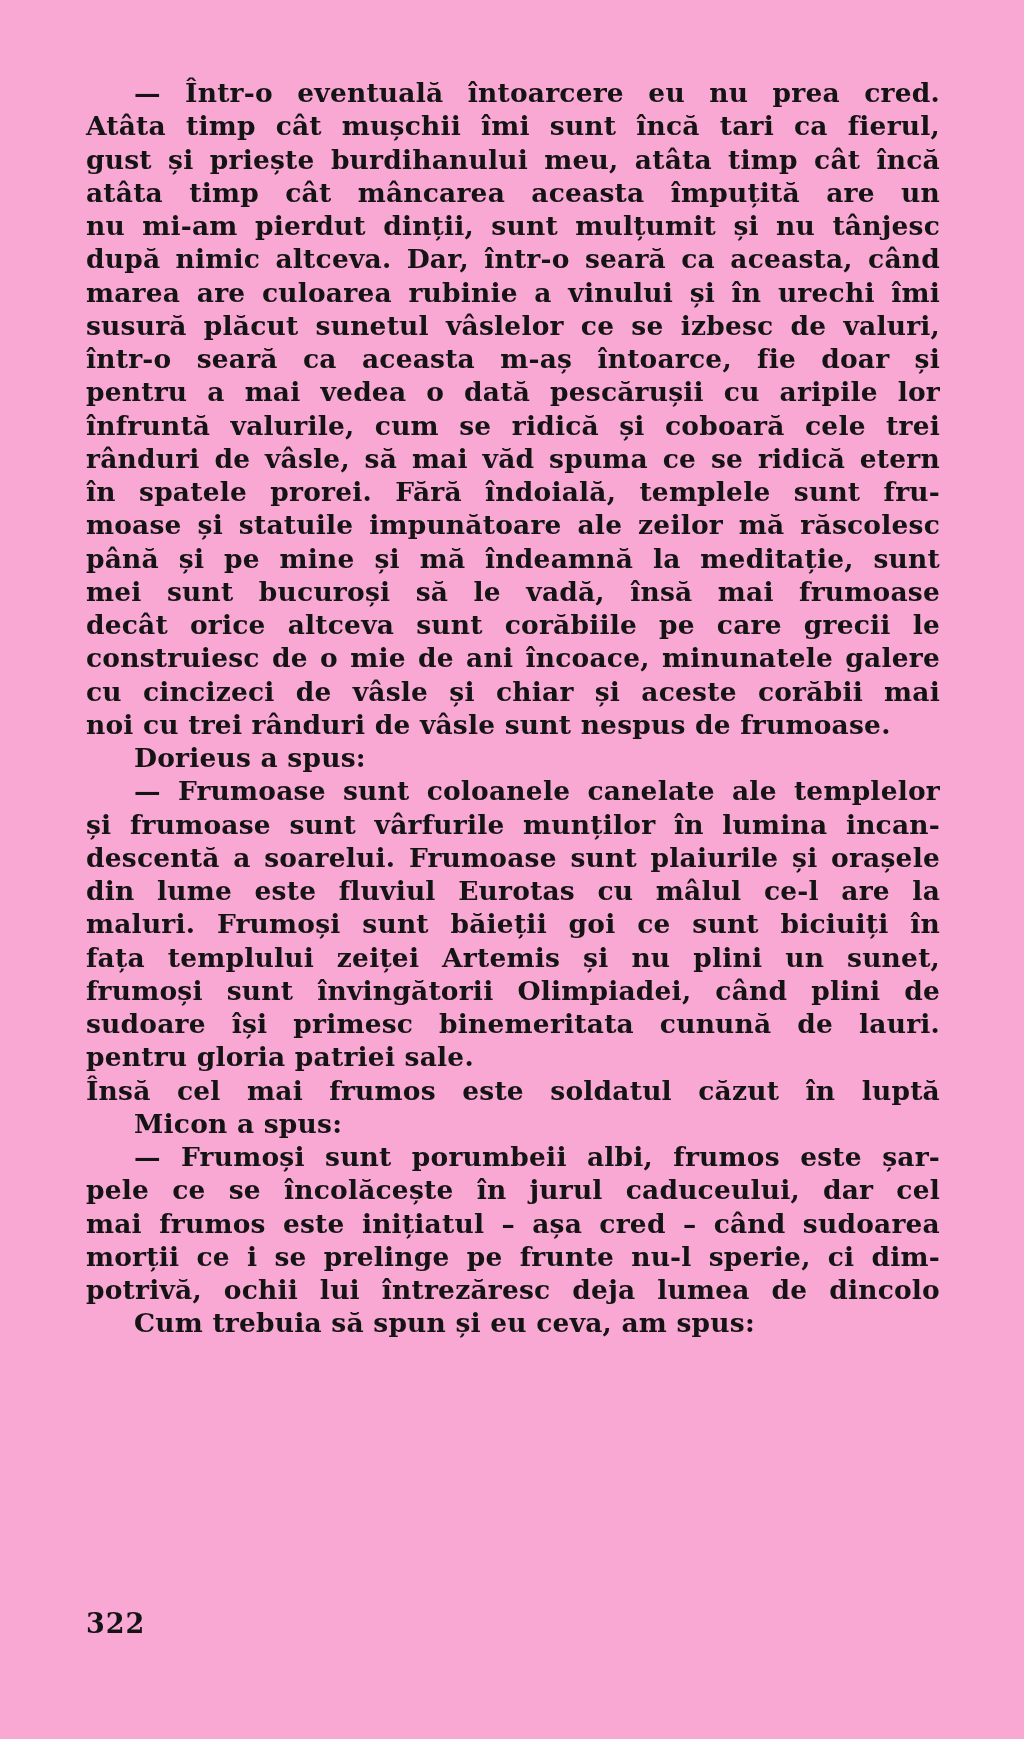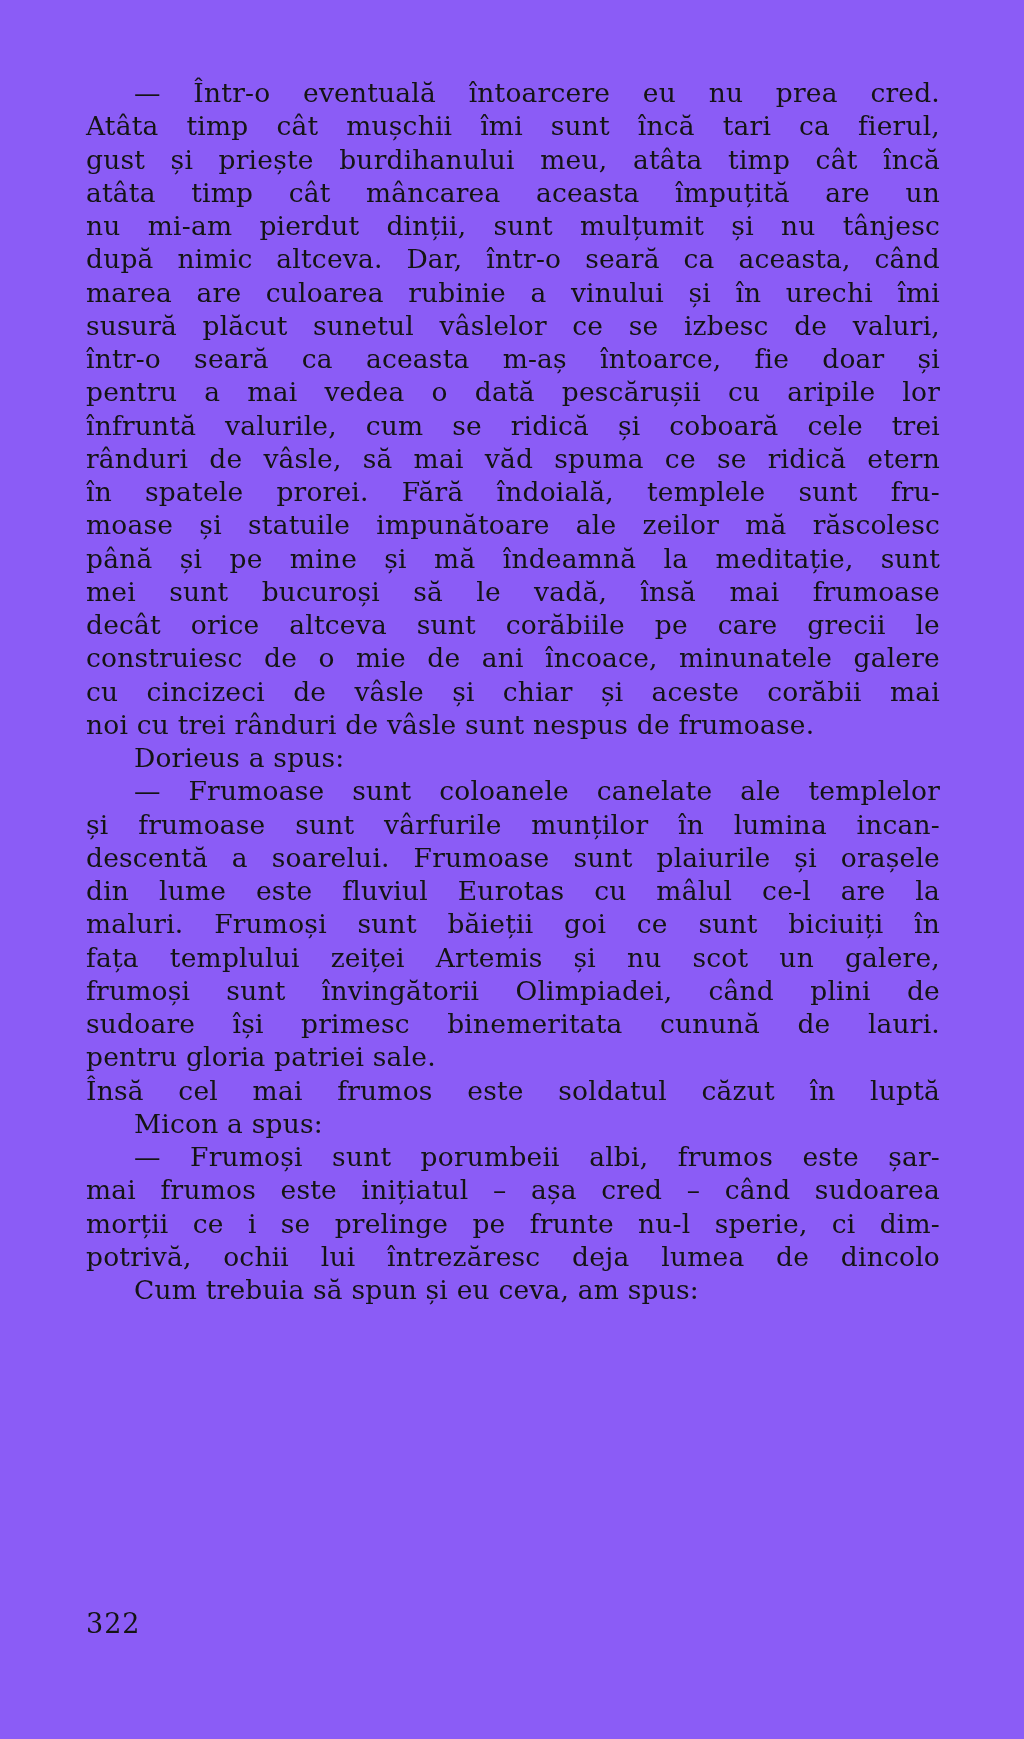--- a/index.html
+++ b/index.html
@@ -11,21 +11,22 @@
     width: 1024px;
     height: 1739px;
     position: relative;
     font-family: "DejaVu Serif", "Liberation Serif", serif;
     color: #141414;
     overflow: hidden;
   }
   .page {
     position: absolute;
     inset: 0;
-    background: #8b5cf6;
+    background: #f9a8d4;
+    font-weight: bold;
   }
   .text-block {
     position: absolute;
     left: 86px;
     top: 76px;
     width: 854px;
     font-size: 26.5px;
     line-height: 33.25px;
     letter-spacing: 0.2px;
   }
@@ -83,31 +84,32 @@
       </div>
       <div class="paragraph">
         <div class="line first last">Dorieus a spus:</div>
       </div>
       <div class="paragraph">
         <div class="line first">— Frumoase sunt coloanele canelate ale templelor</div>
         <div class="line">și frumoase sunt vârfurile munților în lumina incan-</div>
         <div class="line">descentă a soarelui. Frumoase sunt plaiurile și orașele</div>
         <div class="line">din lume este fluviul Eurotas cu mâlul ce-l are la</div>
         <div class="line">maluri. Frumoși sunt băieții goi ce sunt biciuiți în</div>
-        <div class="line">fața templului zeiței Artemis și nu scot un galere,</div>
+        <div class="line">fața templului zeiței Artemis și nu plini un sunet,</div>
         <div class="line">frumoși sunt învingătorii Olimpiadei, când plini de</div>
         <div class="line">sudoare își primesc binemeritata cunună de lauri.</div>
         <div class="line last">pentru gloria patriei sale.</div>
         <div class="line">Însă cel mai frumos este soldatul căzut în luptă</div>
       </div>
       <div class="paragraph">
         <div class="line first last">Micon a spus:</div>
       </div>
       <div class="paragraph">
         <div class="line first">— Frumoși sunt porumbeii albi, frumos este șar-</div>
+        <div class="line">pele ce se încolăcește în jurul caduceului, dar cel</div>
         <div class="line">mai frumos este inițiatul – așa cred – când sudoarea</div>
         <div class="line">morții ce i se prelinge pe frunte nu-l sperie, ci dim-</div>
         <div class="line">potrivă, ochii lui întrezăresc deja lumea de dincolo</div>
       </div>
       <div class="paragraph">
         <div class="line first last">Cum trebuia să spun și eu ceva, am spus:</div>
       </div>
     </div>
   <div class="page-number">322</div>
 </div>

